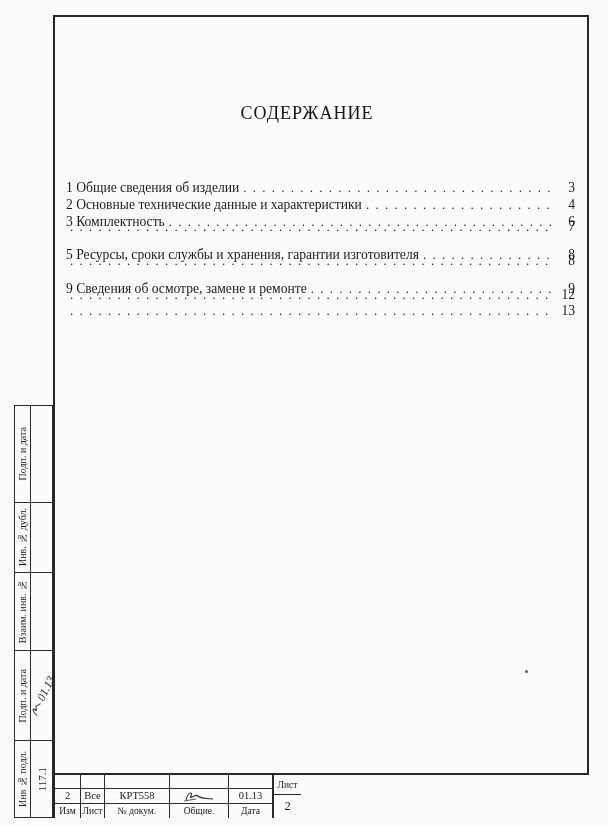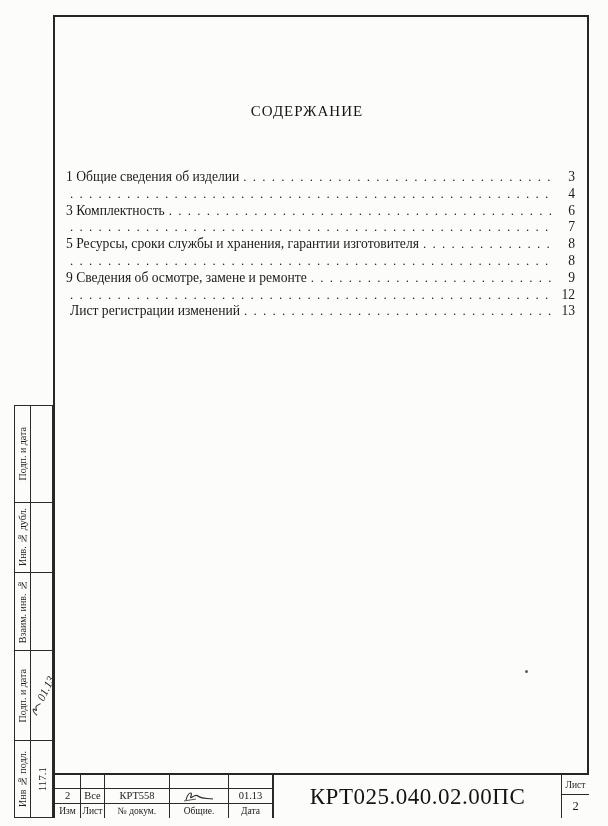--- a/index.html
+++ b/index.html
@@ -13,29 +13,29 @@
 
   
   .frame{
     left:53px;top:15px;width:536px;height:803px;
     border:2px solid #262626;box-sizing:border-box;
   }
 
   
   .doc-title{
     left:66px;top:103px;width:482px;height:20px;
-    text-align:center;font-size:15px;letter-spacing:1px;
+    text-align:center;font-size:18px;letter-spacing:1px;
     color:#161616;
   }
 
   
   .toc{left:66px;top:169px;width:509px;}
   .toc-row{display:flex;align-items:baseline;height:16.8px;font-size:13.6px;}
   .toc-row.indent .toc-label{padding-left:4px;}
-  .toc-label{white-space:nowrap;}
+  .toc-label{white-space:nowrap;margin-top:11px;}
   .leader{flex:1;overflow:hidden;white-space:nowrap;padding:0 5px 0 4px;color:#1f1f1f;}
   .leader::after{
     content:". . . . . . . . . . . . . . . . . . . . . . . . . . . . . . . . . . . . . . . . . . . . . . . . . . . . . . . . . . . . . . . . . . . . . . . . . . . . . . . . . . . . . . . . . . . .";
     letter-spacing:1.5px;font-size:13px;
   }
   .toc-page{width:22px;text-align:right;white-space:nowrap;}
 
   
   .strip{
     left:14px;top:405px;width:39px;height:413px;
@@ -107,20 +107,21 @@
 
 <div class="abs doc-title">СОДЕРЖАНИЕ</div>
 
 <div class="abs toc">
   <div class="toc-row">
     <span class="toc-label">1 Общие сведения об изделии</span>
     <span class="leader"></span>
     <span class="toc-page">3</span>
   </div>
   <div class="toc-row">
+    <span class="toc-label">2 Основные технические данные и характеристики</span>
     <span class="leader"></span>
     <span class="toc-page">4</span>
   </div>
   <div class="toc-row">
     <span class="toc-label">3 Комплектность</span>
     <span class="leader"></span>
     <span class="toc-page">6</span>
   </div>
   <div class="toc-row">
     <span class="leader"></span>
@@ -138,21 +139,20 @@
   <div class="toc-row">
     <span class="toc-label">9 Сведения об осмотре, замене и ремонте</span>
     <span class="leader"></span>
     <span class="toc-page">9</span>
   </div>
   <div class="toc-row indent">
     <span class="leader"></span>
     <span class="toc-page">12</span>
   </div>
   <div class="toc-row indent">
-    <span class="toc-label">Лист регистрации изменений</span>
     <span class="leader"></span>
     <span class="toc-page">13</span>
   </div>
 </div>
 
 <div class="abs strip">
   <div class="strip-cell" style="height:97px;">
     <div class="strip-label">
       <span class="vtext">Подп. и дата</span>
     </div>
@@ -212,20 +212,19 @@
       </svg>
     </div>
     <div class="tbc">01.13</div>
 
     <div class="tbc hdr last">Изм</div>
     <div class="tbc hdr last">Лист</div>
     <div class="tbc hdr last">№ докум.</div>
     <div class="tbc hdr last">Общие.</div>
     <div class="tbc hdr last">Дата</div>
   </div>
-  <div class="tb-doc">КРТ025.040.02.00ПС</div>
   <div class="tb-sheet">
     <div class="sheet-h">Лист</div>
     <div class="sheet-v">2</div>
   </div>
 </div>
 
 <div class="abs speck"></div>
 
 </body></html>

